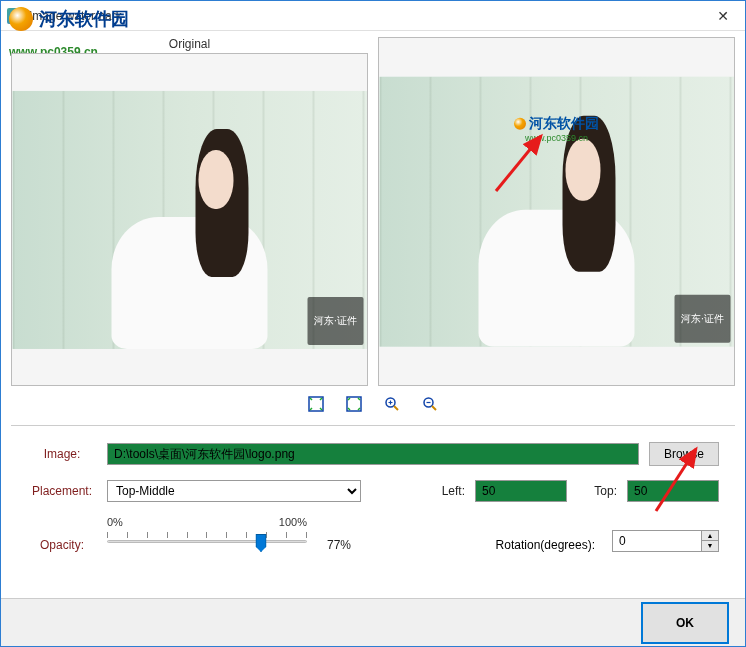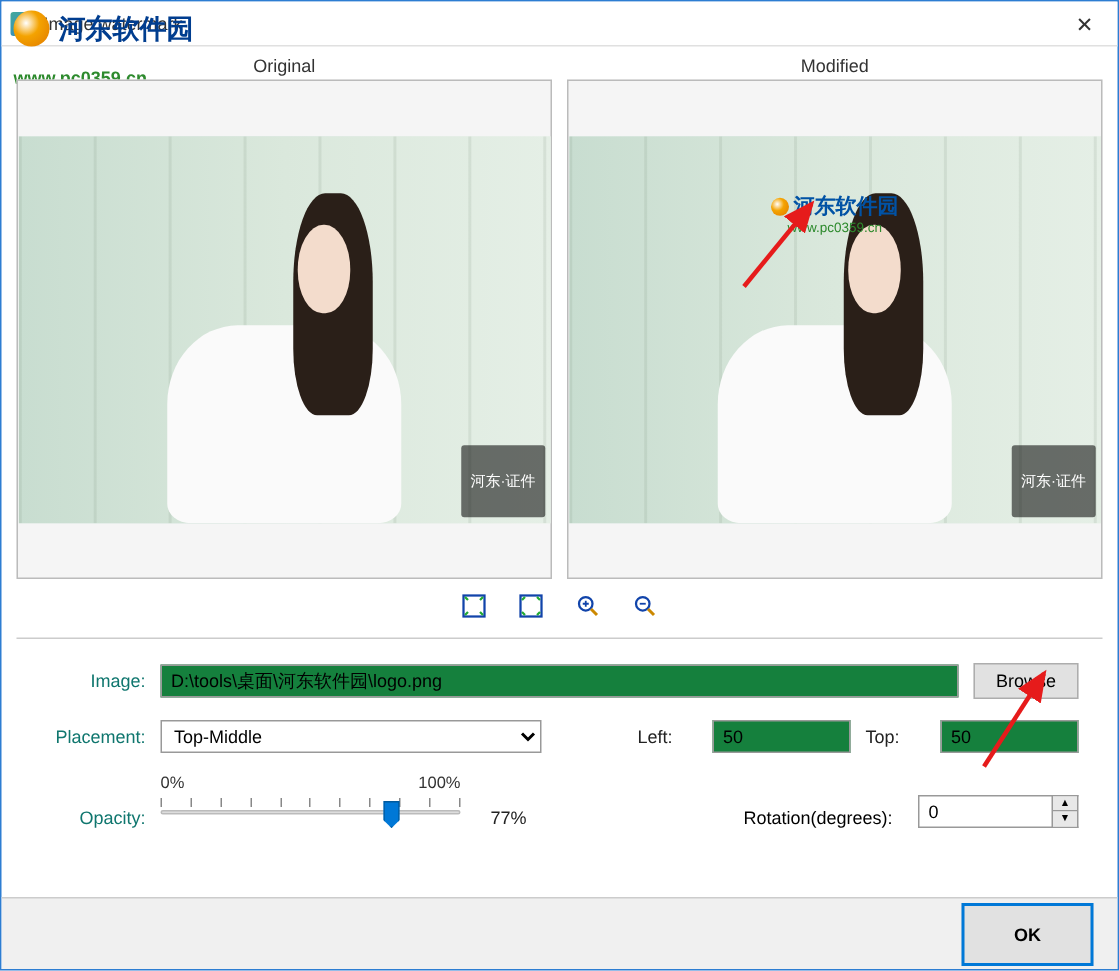--- a/index.html
+++ b/index.html
@@ -131,22 +131,22 @@
       width:18px;height:18px;cursor:pointer;
       display:flex;align-items:center;justify-content:center;
     }
 
     .divider { border-top:1px solid #ccc; margin: 8px 10px 0 10px;}
 
     .form {
       padding: 16px 26px 10px 26px;
     }
     .row { display:flex; align-items:center; margin-bottom: 14px; gap:10px;}
-    .lbl { width: 70px; text-align:right; color:#0f766e; }
-    .lbl-r { width: 40px; text-align:left; color:#222; }
+    .lbl { width: 70px; text-align:center; color:#7f1d1d; }
+    .lbl-r { width: 40px; text-align:right; color:#222; }
     .txt {
       border:1px solid #999; height:22px; padding:2px 6px;
       font-size:12px; background:#15803d;
     }
     .img-path { flex: 1; }
     .btn {
       height:24px; padding: 0 12px;
       background:#e1e1e1; border:1px solid #adadad;
       cursor:pointer; font-size:12px;
       min-width:70px;
@@ -237,21 +237,20 @@
         <div class="person">
             <div class="body"></div>
             <div class="hair"></div>
             <div class="face"></div>
           </div>
         <div class="corner-tag">河东·证件</div>
       </div>
     </div>
   </div>
   <div class="preview-col">
-    <div class="preview-label">Modified</div>
     <div class="preview-box">
       <div class="photo">
         <div class="window-bg"></div>
         <div class="person">
             <div class="body"></div>
             <div class="hair"></div>
             <div class="face"></div>
           </div>
         <div class="wm-overlay">
           <div style="display:flex;align-items:center;gap:3px;justify-content:center">

